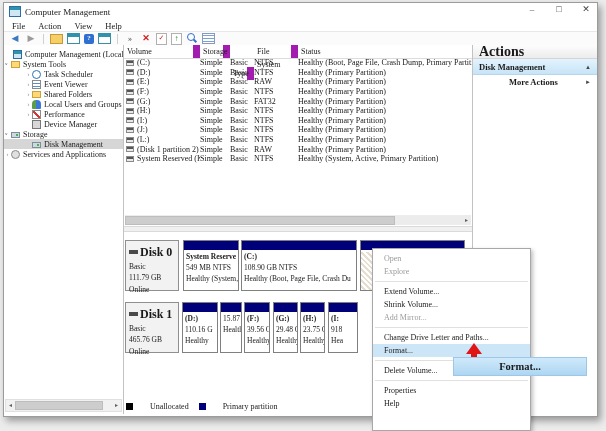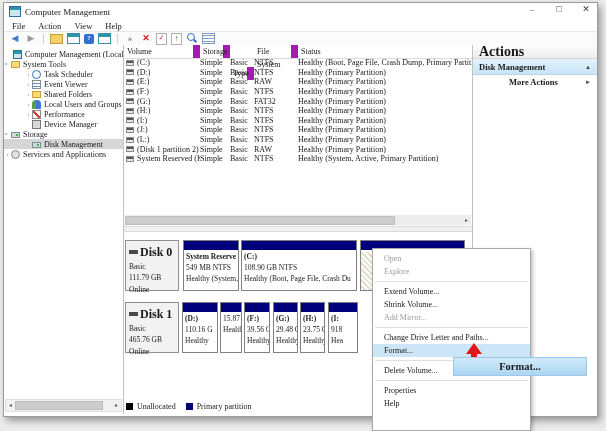--- a/index.html
+++ b/index.html
@@ -83,21 +83,21 @@
   .diskbox{position:absolute;left:1px;width:54px;height:51px;border:1px solid #8f8f8f;background:#f2f2f2;
     padding:2px 0 0 3px;font-size:7.5px;line-height:1.5;box-sizing:border-box;}
   .dname{font-weight:bold;font-size:12px;display:flex;align-items:center;}
   .dico{width:9px;height:4px;background:#4a4a4a;margin-right:2px;flex:none;}
   .pcell{position:absolute;height:51px;border:1px solid #808080;background:#fff;box-sizing:border-box;overflow:hidden;}
   .strip{height:9px;background:#00007b;border-bottom:2px solid #fff;}
   .ptx{padding:0 2px;font-size:7.5px;line-height:1.45;white-space:nowrap;overflow:hidden;}
   .plbl{font-weight:bold;}
   .phatch{background:repeating-linear-gradient(45deg,#fff 0 2px,#e6decf 2px 4px);}
   #legend{position:absolute;left:2px;bottom:3px;display:flex;gap:10px;font-size:8px;align-items:center;}
-  .lgi{display:flex;align-items:center;gap:4px;}
+  .lgi{display:flex;align-items:center;gap:17px;}
   .sw{width:7px;height:7px;display:inline-block;}
   .sw-un{background:#000;}
   .sw-pr{background:#00007b;}
   
   #actionspane{position:absolute;left:469px;top:0;right:0;bottom:0;background:#fff;}
   #acthead{height:13px;line-height:13px;font-size:14px;font-weight:bold;padding-left:6px;
     background:linear-gradient(#fdfdfd,#ececec);border-bottom:1px solid #d5d5d5;}
   #actdm{height:15px;display:flex;align-items:center;font-size:8.5px;font-weight:bold;padding:0 6px;
     background:linear-gradient(#e3f3fd,#c7e4f7);border-bottom:1px solid #b5d7ee;cursor:default;}
   #actdm .gl{margin-left:auto;font-size:6px;color:#444;}

